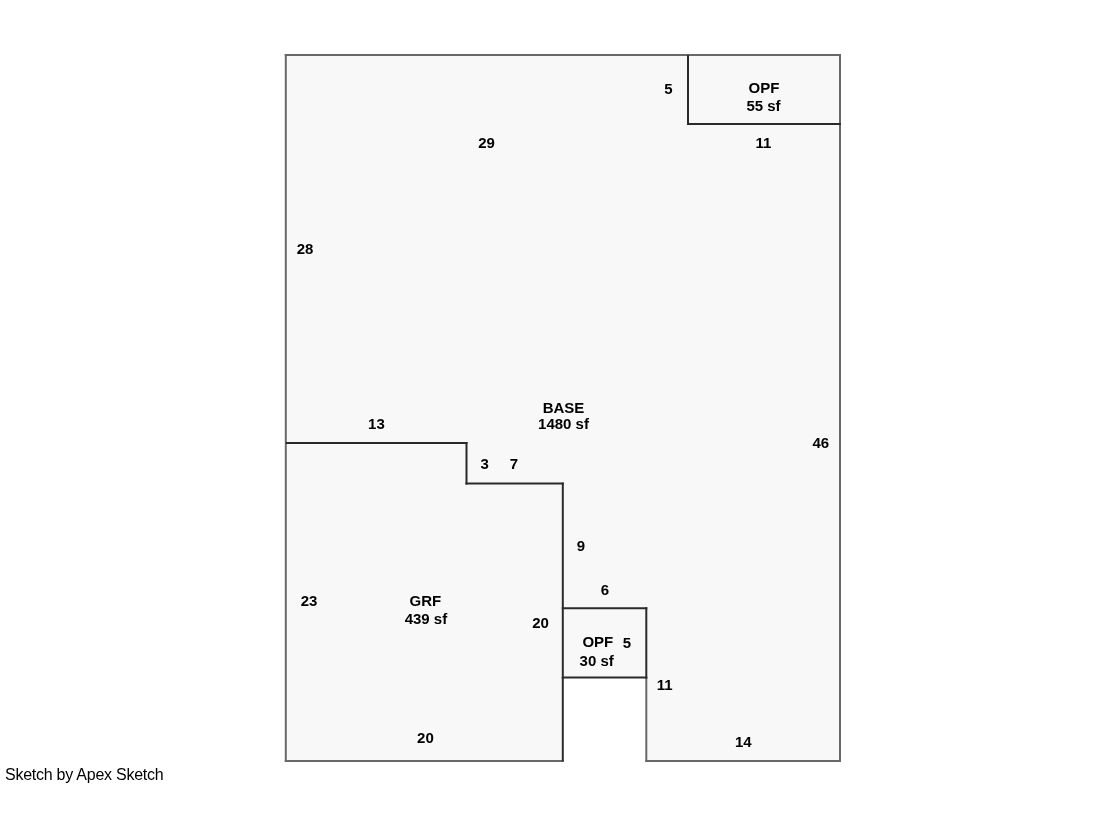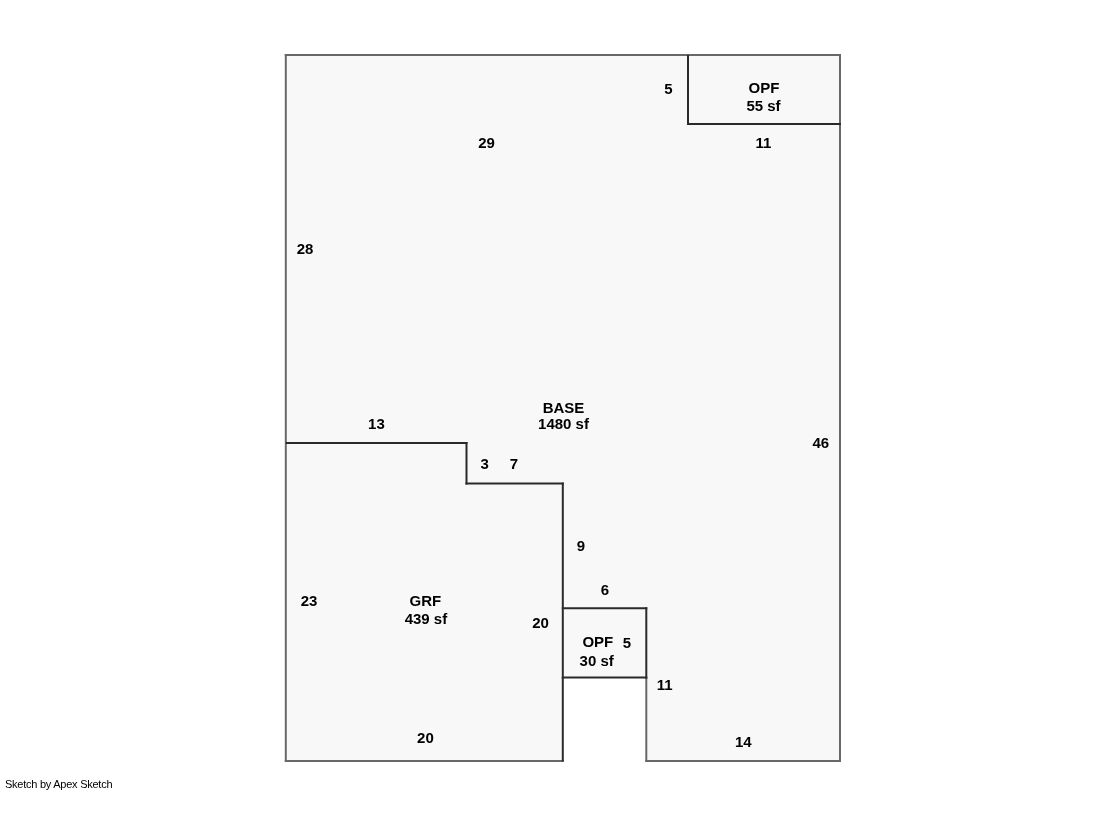--- a/index.html
+++ b/index.html
@@ -1,18 +1,18 @@
 <!DOCTYPE html>
 <html><head>
 <meta charset="utf-8">
 <style>
   html,body{margin:0;padding:0;background:#ffffff;}
   .wrap{position:relative;width:1119px;height:821px;background:#ffffff;overflow:hidden;}
   svg text{font-family:"Liberation Sans",sans-serif;font-weight:bold;font-size:15px;fill:#000000;}
-  .footer{position:absolute;left:5px;top:766px;font-family:"Liberation Sans",sans-serif;font-size:11px;letter-spacing:-0.25px;color:#000000;margin-top:12px;}
+  .footer{position:absolute;left:5px;top:766px;font-family:"Liberation Sans",sans-serif;font-size:16px;letter-spacing:-0.25px;color:#000000;}
 </style>
 </head>
 <body>
 <div class="wrap">
 <svg width="1119" height="821" viewBox="0 0 1119 821">
 
   <path d="M285.8,55 L840,55 L840,760.5 L646.3,760.5 L646.3,608.3 L562.8,608.3 L562.8,483.6 L466.5,483.6 L466.5,443 L285.8,443 Z" fill="#f8f8f8" stroke="none"></path>
 
   <path d="M285.8,443 L466.5,443 L466.5,483.6 L562.8,483.6 L562.8,760.5 L285.8,760.5 Z" fill="#f8f8f8" stroke="none"></path>
 

